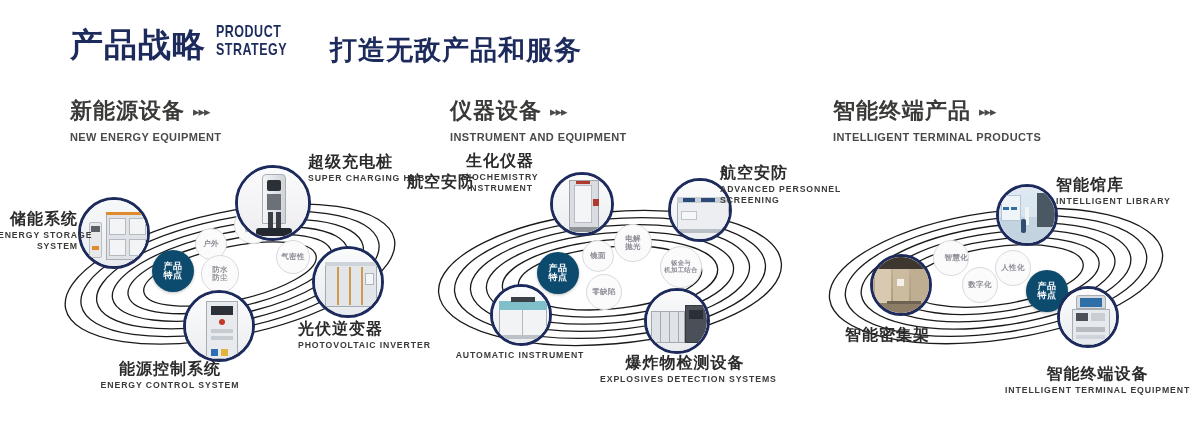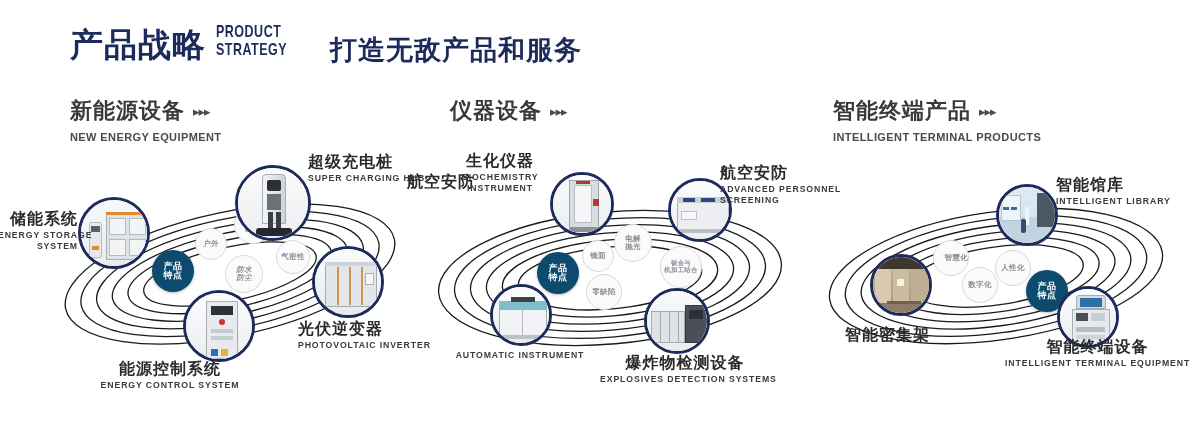--- a/index.html
+++ b/index.html
@@ -112,20 +112,21 @@
     <div>
       <span class="sec-cn">新能源设备</span><span class="chev">▸▸▸</span>
     </div>
     <div class="sec-en">NEW ENERGY EQUIPMENT</div>
   </div>
 
   <div class="sec-head" style="left:450px; top:96px;">
     <div>
       <span class="sec-cn">仪器设备</span><span class="chev">▸▸▸</span>
     </div>
+    <div class="sec-en">INSTRUMENT AND EQUIPMENT</div>
   </div>
 
   <div class="sec-head" style="left:833px; top:96px;">
     <div>
       <span class="sec-cn">智能终端产品</span><span class="chev">▸▸▸</span>
     </div>
     <div class="sec-en">INTELLIGENT TERMINAL PRODUCTS</div>
   </div>
 
   <div class="group" id="g1" style="left:40px; width:380px;">
@@ -148,21 +149,21 @@
     </div>
     <div class="bub ghost" style="left:155px; top:78px; width:32px; height:32px;">
       <span>户外</span>
     </div>
     <div class="bub ghost" style="left:194px; top:56px; width:38px; height:38px;">
       <span>
         <span>防腐</span><br>
         <span>防锈</span>
       </span>
     </div>
-    <div class="bub ghost" style="left:185px; top:105px; width:38px; height:38px;font-style:italic;">
+    <div class="bub ghost" style="left:161px; top:105px; width:38px; height:38px;">
       <span>
         <span>防水</span><br>
         <span>防尘</span>
       </span>
     </div>
     <div class="bub ghost" style="left:236px; top:90px; width:34px; height:34px;">
       <span>气密性</span>
     </div>
 
     <div class="node">
@@ -422,20 +423,20 @@
         <div class="photo" style="background:linear-gradient(#fbfcfd,#e9ecef);">
           <div class="ph" style="left:16px;top:6px;width:30px;height:14px;background:#d7dbe0;border:1px solid #a8adb4;border-radius:3px 3px 0 0;"></div>
           <div class="ph" style="left:20px;top:9px;width:22px;height:9px;background:#2f6fa8;"></div>
           <div class="ph" style="left:12px;top:20px;width:38px;height:36px;background:#e6e9ed;border:1px solid #a8adb4;"></div>
           <div class="ph" style="left:16px;top:24px;width:12px;height:8px;background:#4a4f58;"></div>
           <div class="ph" style="left:31px;top:24px;width:14px;height:8px;background:#c9ced4;"></div>
           <div class="ph" style="left:16px;top:38px;width:29px;height:5px;background:#b7bcc3;"></div>
           <div class="ph" style="left:16px;top:46px;width:29px;height:4px;background:#cfd4da;"></div>
         </div>
       </div>
-      <div class="node-label tc" style="left:195px; top:188px; width:185px;">
+      <div class="node-label tc" style="left:195px; top:215px; width:185px;">
         <div class="cn">智能终端设备</div>
         <div class="en">INTELLIGENT TERMINAL EQUIPMENT</div>
       </div>
     </div>
   </div>
 
 </div>
 
 </body></html>

